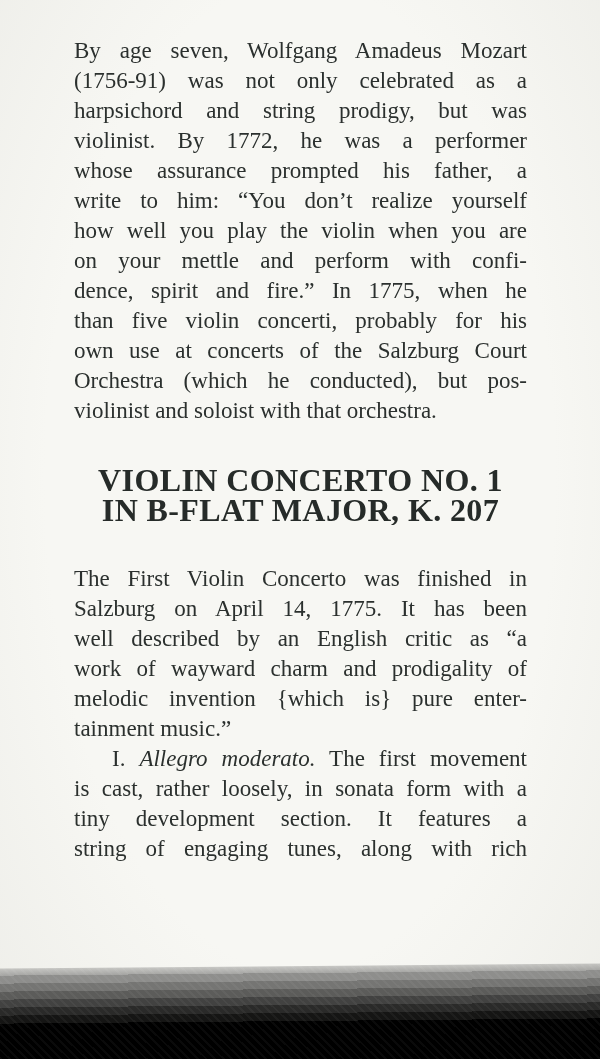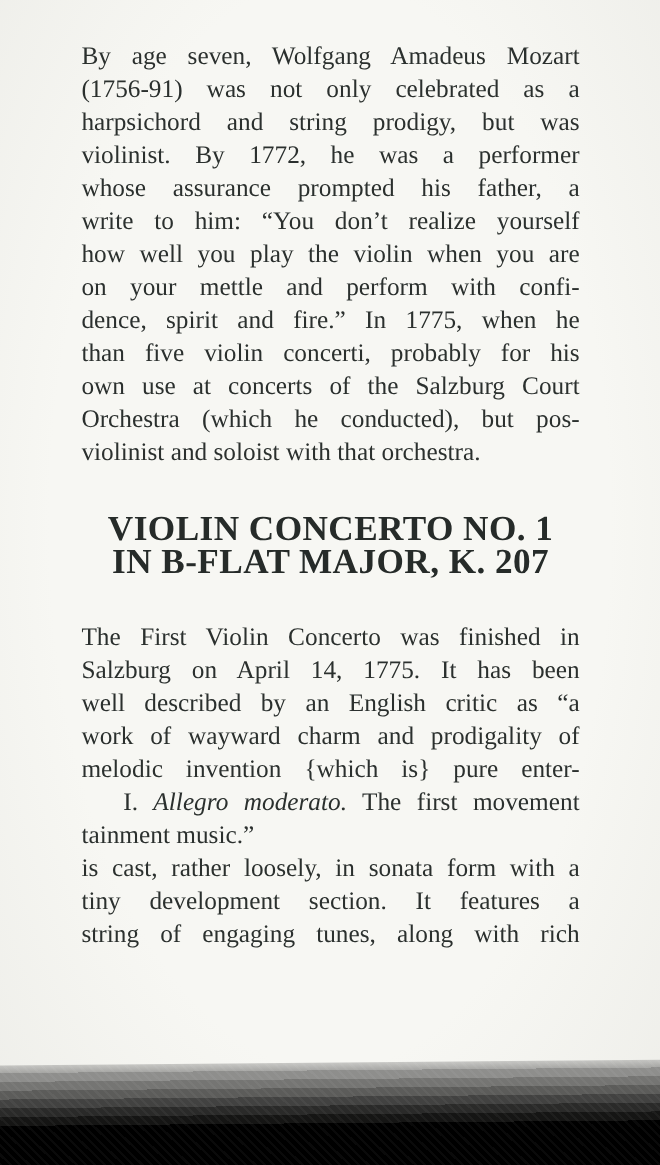--- a/index.html
+++ b/index.html
@@ -93,21 +93,21 @@
       <div class="block block-heading">
         <div class="line"><span>VIOLIN CONCERTO NO. 1</span></div>
         <div class="line"><span>IN B-FLAT MAJOR, K. 207</span></div>
       </div>
       <div class="block block-paragraph">
         <div class="line"><span>The First Violin Concerto was finished in</span></div>
         <div class="line"><span>Salzburg on April 14, 1775. It has been</span></div>
         <div class="line"><span>well described by an English critic as “a</span></div>
         <div class="line"><span>work of wayward charm and prodigality of</span></div>
         <div class="line"><span>melodic invention {which is} pure enter-</span></div>
+        <div class="line left"><span>tainment music.”</span></div>
         <div class="line indent"><span>I. </span><span class="italic">Allegro moderato.</span><span> The first movement</span></div>
-        <div class="line left"><span>tainment music.”</span></div>
         <div class="line"><span>is cast, rather loosely, in sonata form with a</span></div>
         <div class="line"><span>tiny development section. It features a</span></div>
         <div class="line"><span>string of engaging tunes, along with rich</span></div>
       </div>
     </div>
   <div id="bottom-band"></div>
 </div>
 
 </body></html>

